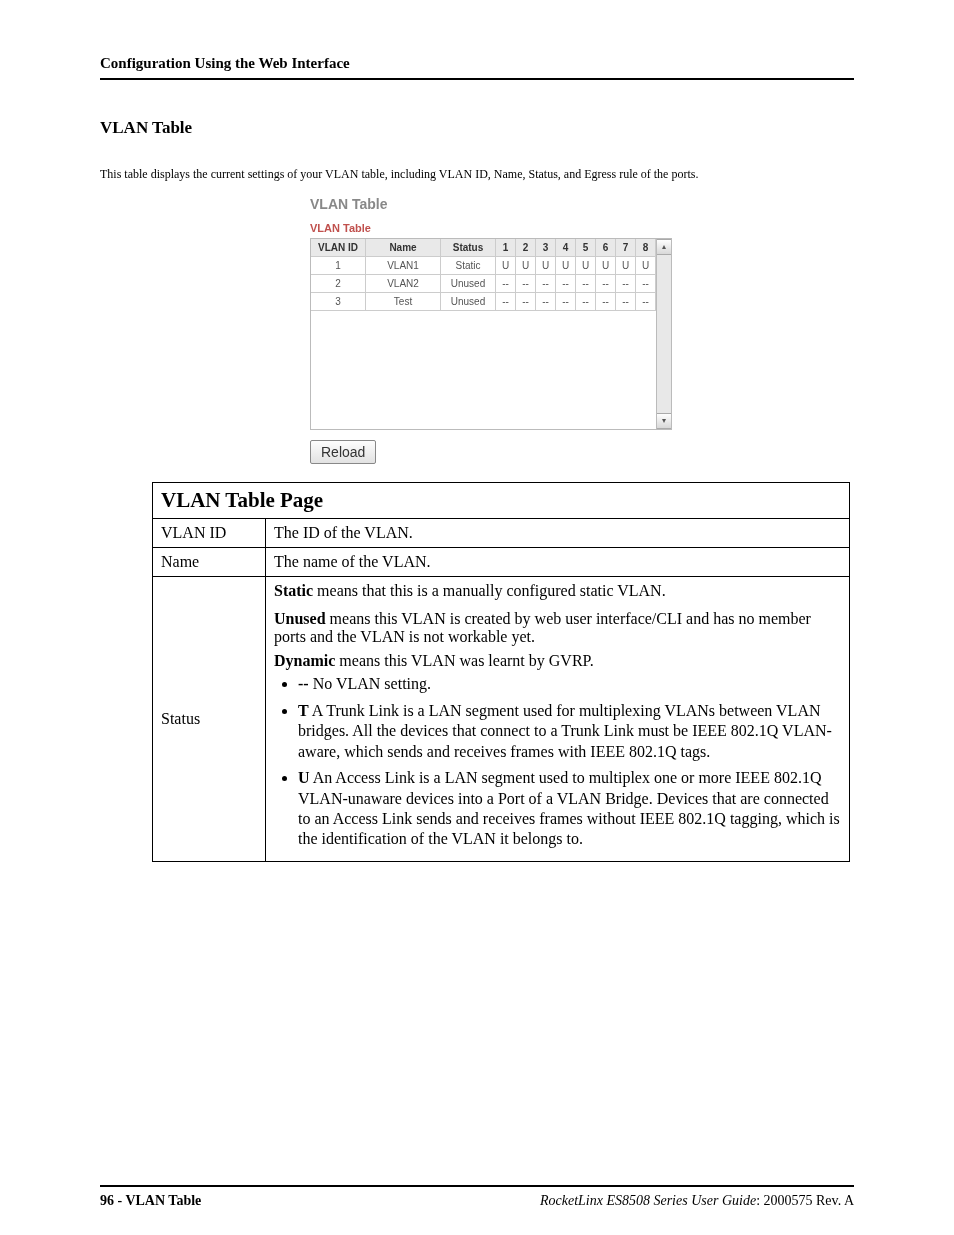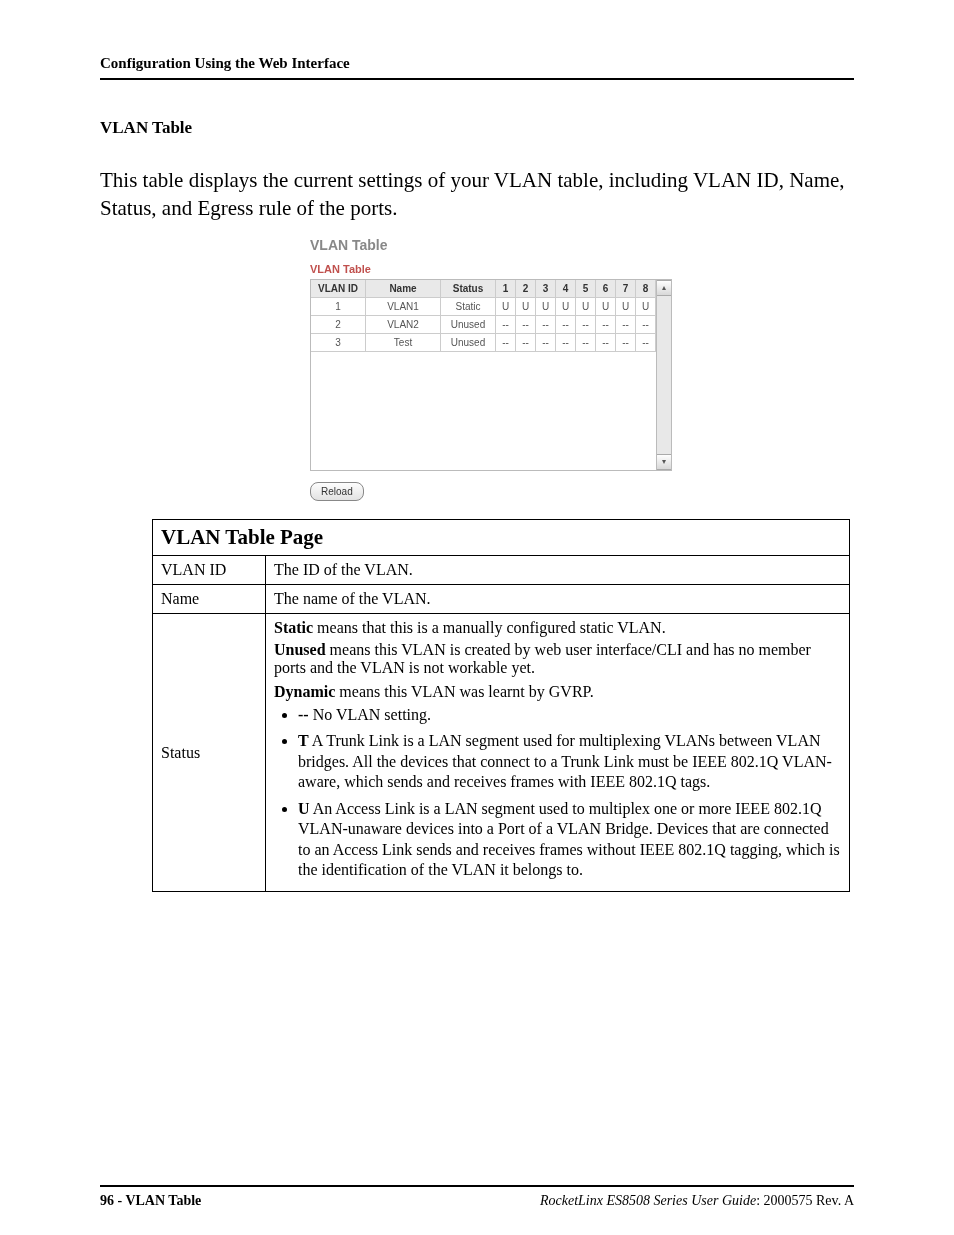--- a/index.html
+++ b/index.html
@@ -29,21 +29,21 @@
     border-top: 2px solid #000;
     margin: 0;
   }
   .section-title {
     font-weight: bold;
     font-size: 17px;
     margin-top: 38px;
     margin-bottom: 28px;
   }
   .body-text {
-    font-size: 21px;
+    font-size: 12px;
     line-height: 1.35;
     margin-bottom: 14px;
   }
 
   
   .shot {
     margin: 8px 0 18px 210px;
     width: 362px;
     font-family: Arial, Helvetica, sans-serif;
     color: #555;
@@ -104,26 +104,26 @@
     text-align: center;
     background: linear-gradient(#fefefe,#d8d8d8);
     border-bottom: 1px solid #aaa;
     border-top: 1px solid #aaa;
   }
   .shot .reload-row {
     margin-top: 10px;
   }
   .shot button.reload {
     font-family: Arial, sans-serif;
-    font-size: 10px;
+    font-size: 14px;
     color: #333;
     padding: 3px 10px;
     background: linear-gradient(#fdfdfd,#e2e2e2);
     border: 1px solid #888;
-    border-radius: 8px;
+    border-radius: 2px;
     text-align: center;
   }
 
   
   table.spec {
     border-collapse: collapse;
     width: 100%;
     margin: 8px 0 14px 52px;
     width: 698px;
     font-size: 16px;
@@ -261,21 +261,21 @@
       <td style="width:96px">VLAN ID</td>
       <td>The ID of the VLAN.</td>
     </tr>
     <tr>
       <td>Name</td>
       <td>The name of the VLAN.</td>
     </tr>
     <tr>
       <td style="vertical-align:middle">Status</td>
       <td>
-        <div style="margin-bottom:4px">
+        <div style="margin-bottom:10px">
           <span class="b">Static</span><span> means that this is a manually configured static VLAN.</span>
         </div>
         <div style="margin-bottom:6px">
           <span class="b">Unused</span><span> means this VLAN is created by web user interface/CLI and has no member ports and the VLAN is not workable yet.</span>
         </div>
         <div style="margin-bottom:2px">
           <span class="b">Dynamic</span><span> means this VLAN was learnt by GVRP.</span>
         </div>
         <ul>
           <li>

